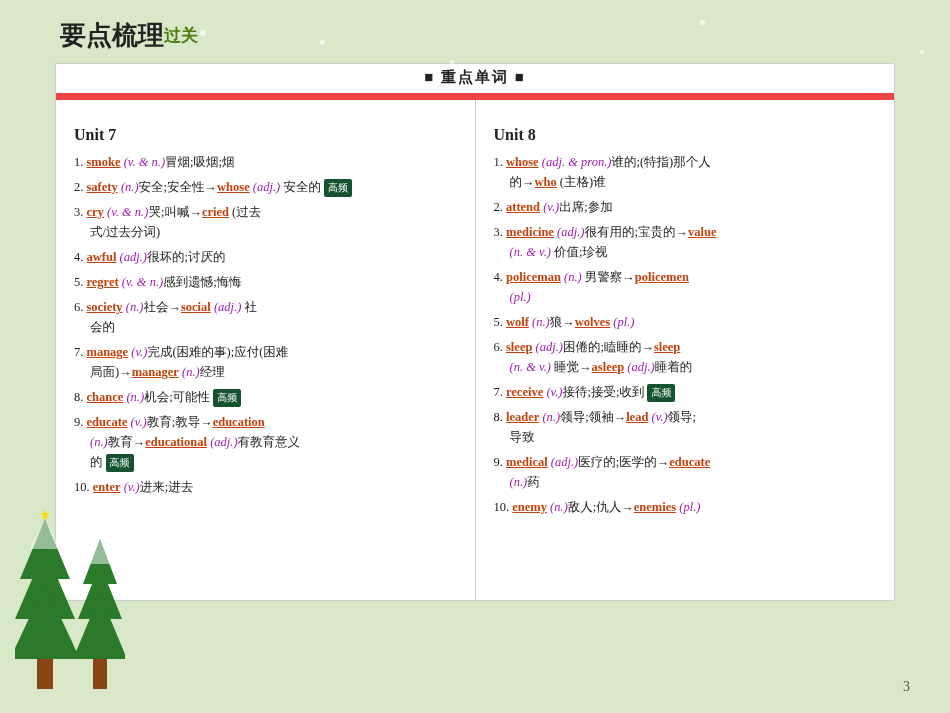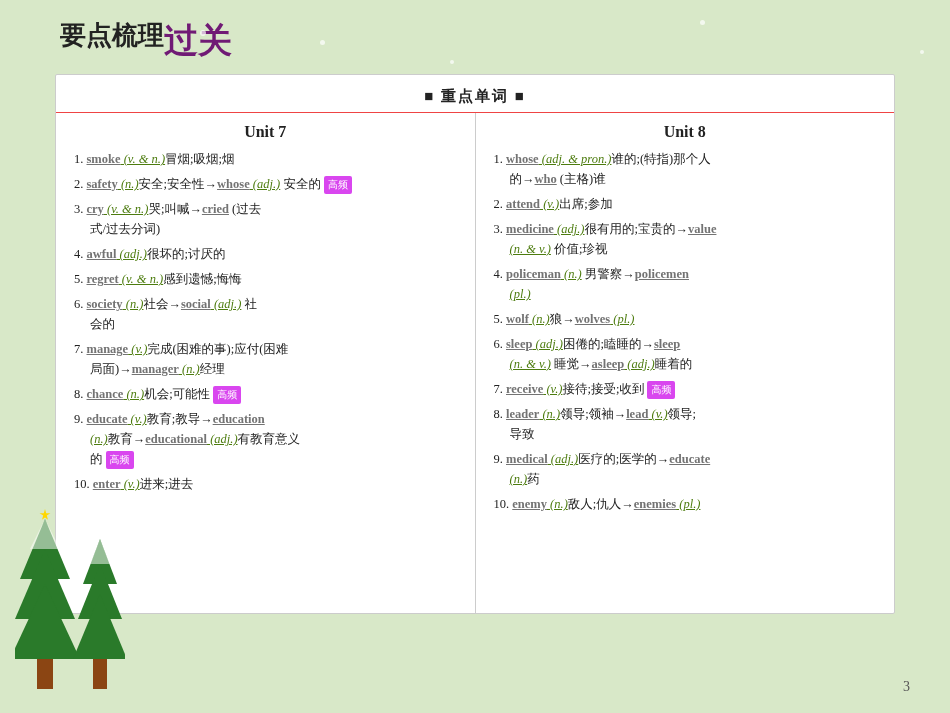--- a/index.html
+++ b/index.html
@@ -14,110 +14,110 @@
 
     .snowflakes {
       position: absolute;
       top: 0; left: 0; width: 100%; height: 100%;
       pointer-events: none;
     }
 
     .page-header {
       padding: 18px 60px 10px 60px;
       display: flex;
+      align-items: center;
     }
 
     .header-title-black {
       font-size: 26px;
       font-weight: bold;
       color: #222;
       font-family: 'SimHei', sans-serif;
     }
 
     .header-title-red {
-      font-size: 34px;
-      font-weight: bold;
-      color: #701a75;
+      font-size: 17px;
+      font-weight: bold;
+      color: #4d7c0f;
       font-family: 'SimHei', sans-serif;
     }
 
     .main-card {
       margin: 0 55px;
       background: #fff;
       border: 1px solid #ccc;
       border-radius: 2px;
     }
 
     .card-header {
       text-align: center;
-      padding: 12px 0 6px;
+      padding: 4px 0 6px;
       font-size: 15px;
       font-weight: bold;
       color: #222;
-      border-bottom: 1px solid #ef4444;
+      border-bottom: 7px solid #ef4444;
       letter-spacing: 2px;
     }
 
     .card-body {
       display: flex;
       min-height: 500px;
     }
 
     .unit-col {
       flex: 1;
       padding: 10px 18px 10px 18px;
     }
 
     .unit-divider {
       width: 1px;
       background: #ccc;
     }
 
     .unit-title {
-      text-align: center;
       font-size: 16px;
       font-weight: bold;
       color: #222;
       margin-bottom: 8px;
       font-family: 'Times New Roman', serif;
+      margin-top: 16px;
     }
 
     .vocab-item {
       font-size: 12.5px;
       color: #222;
       margin-bottom: 5px;
       line-height: 1.6;
     }
 
     .vocab-item .num {
       font-family: 'Times New Roman', serif;
     }
 
     .vocab-word {
-      color: #737373;
+      color: #c2410c;
       text-decoration: underline;
       font-weight: bold;
       font-family: 'Times New Roman', serif;
     }
 
     .vocab-pos {
       font-style: italic;
-      color: #4d7c0f;
-      font-family: 'Times New Roman', serif;
-      text-decoration: underline;
+      color: #a21caf;
+      font-family: 'Times New Roman', serif;
     }
 
     .vocab-meaning {
       color: #222;
       margin-top: 48px;
     }
 
     .tag-gaopian {
       display: inline-block;
-      background: #d946ef;
+      background: #14532d;
       color: #fff;
       font-size: 10px;
       padding: 1px 4px;
       border-radius: 2px;
       margin-left: 3px;
       vertical-align: middle;
       font-family: 'SimHei', sans-serif;
     }
 
     .page-number {

